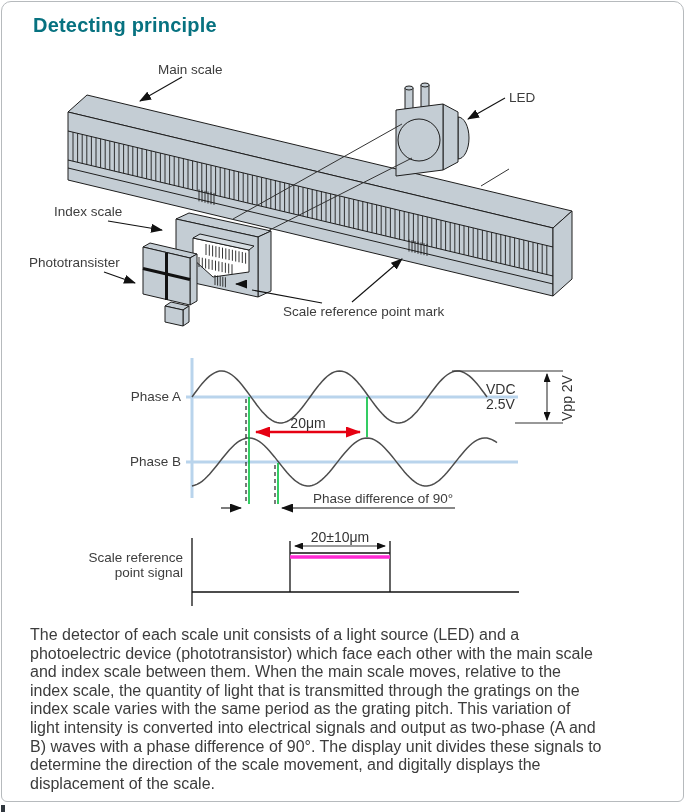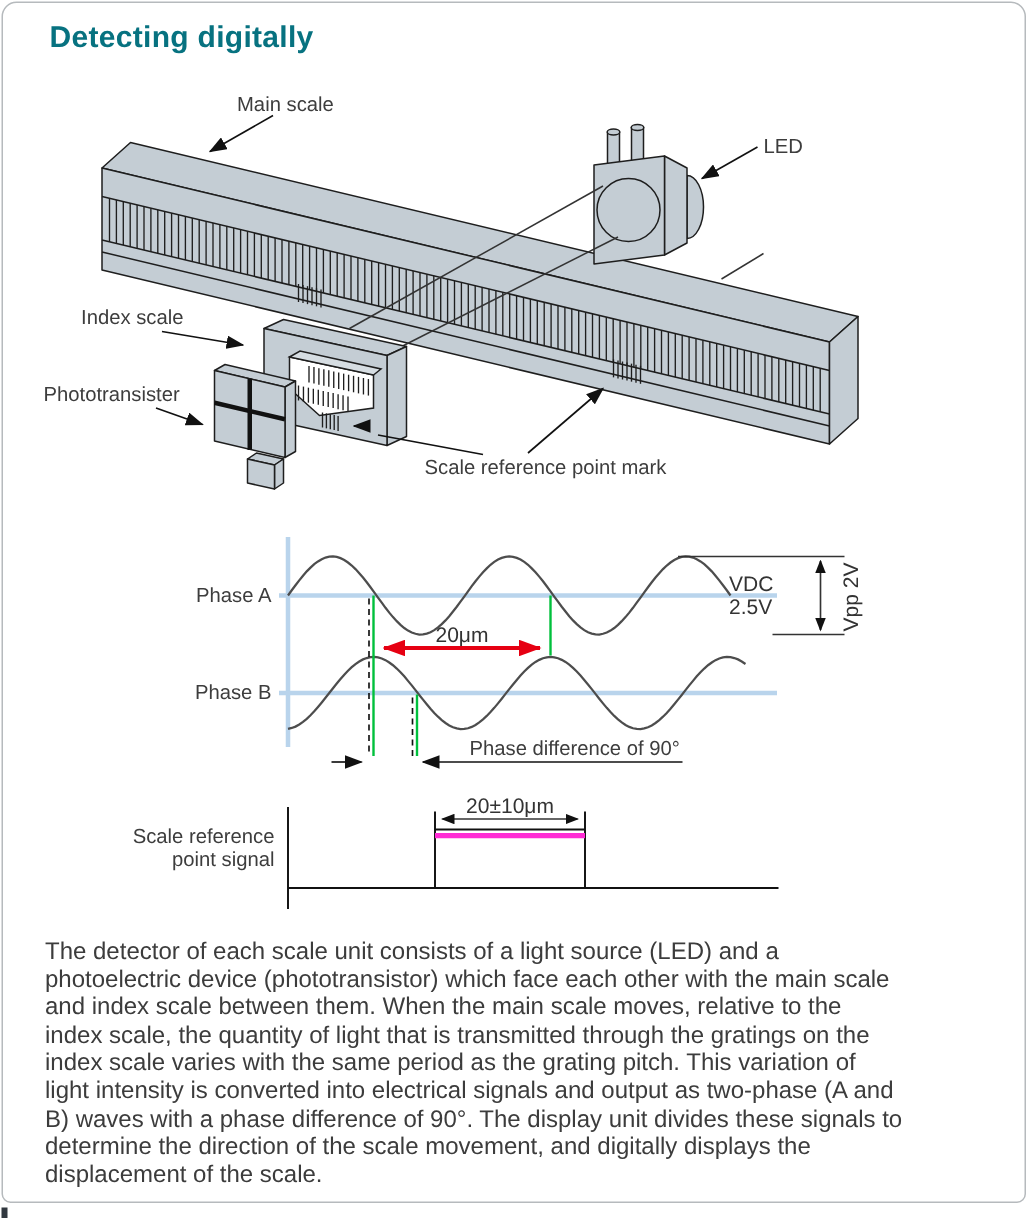--- a/index.html
+++ b/index.html
@@ -35,21 +35,21 @@
   .mag{stroke:var(--mag);stroke-width:3.5;}
   .blk{stroke:#111;stroke-width:1.3;fill:none;}
   .cross{stroke:#111;stroke-width:3;fill:none;}
 </style>
 </head>
 <body>
 
 <div class="sheet"></div>
 <div class="corner-tick"></div>
 
-<div class="title">Detecting digitally</div>
+<div class="title">Detecting principle</div>
 
 <svg width="686" height="620" viewBox="0 0 686 620">
   <defs>
     <marker id="ab" markerUnits="userSpaceOnUse" markerWidth="12" markerHeight="9" refX="11" refY="4.5" orient="auto-start-reverse">
       <path d="M0,0 L12,4.5 L0,9 Z" fill="#111"></path>
     </marker>
     <marker id="as" markerUnits="userSpaceOnUse" markerWidth="9" markerHeight="7" refX="8" refY="3.5" orient="auto-start-reverse">
       <path d="M0,0 L9,3.5 L0,7 Z" fill="#111"></path>
     </marker>
     <marker id="ar" markerUnits="userSpaceOnUse" markerWidth="15" markerHeight="11" refX="14" refY="5.5" orient="auto-start-reverse">

